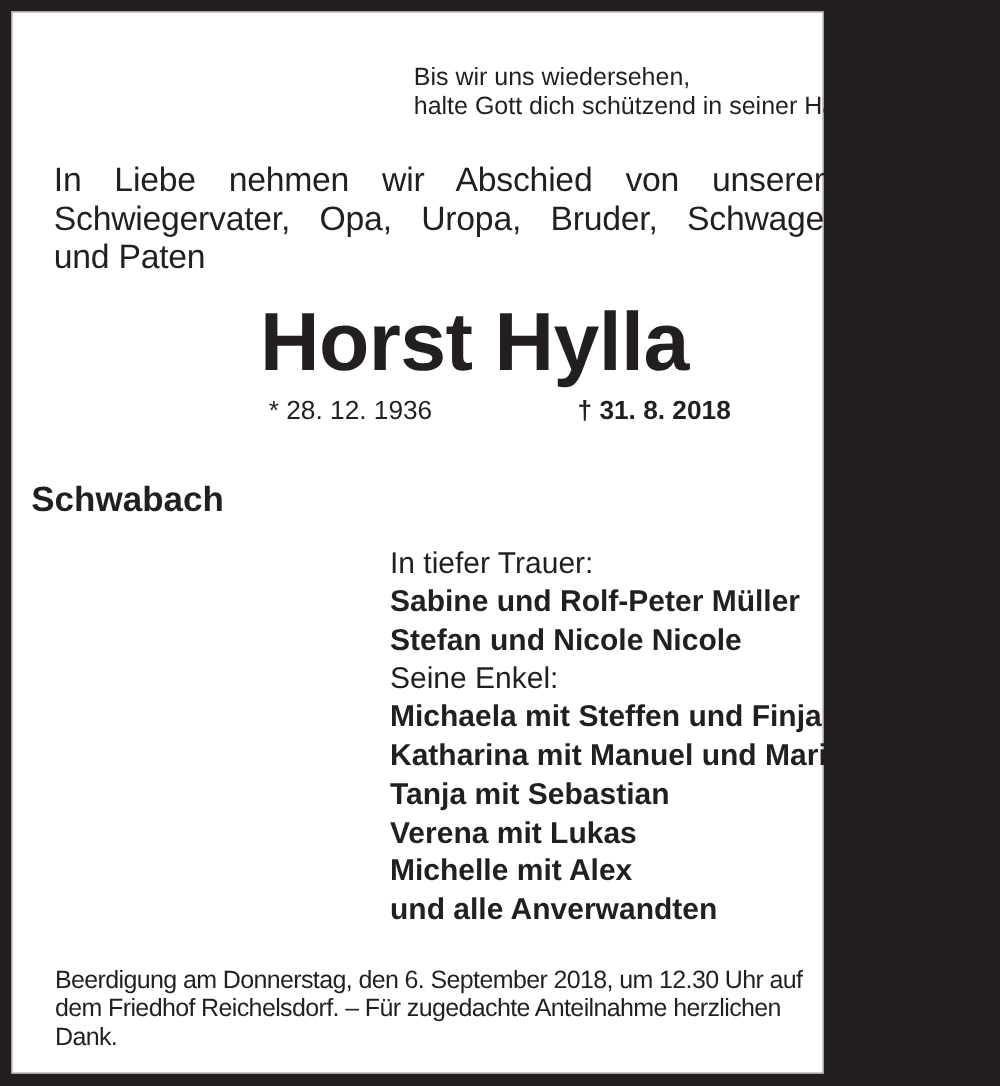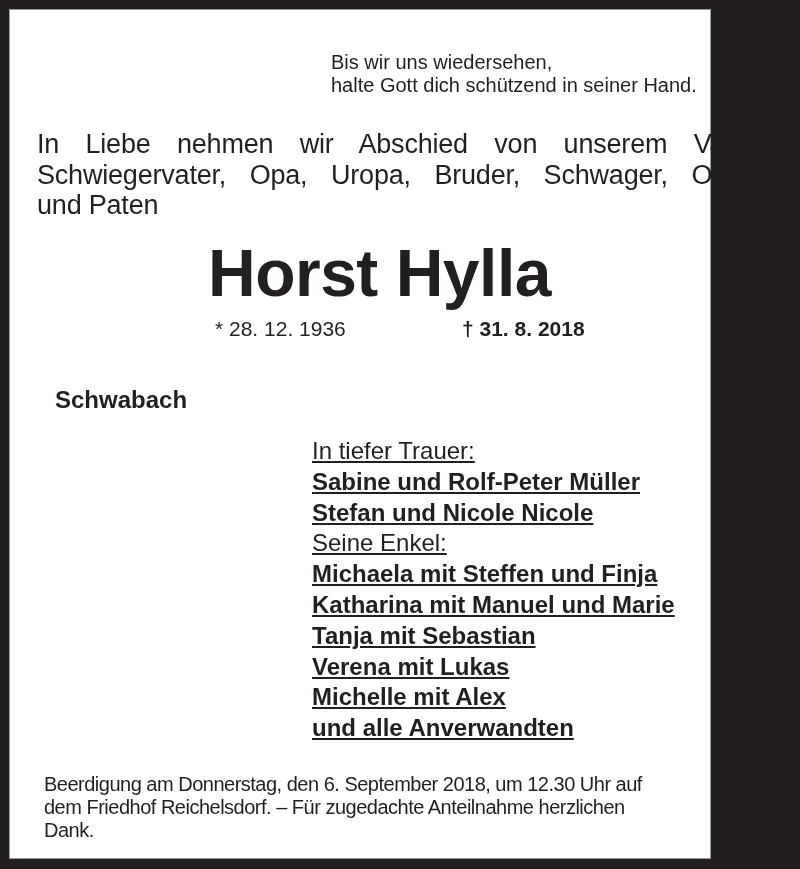--- a/index.html
+++ b/index.html
@@ -7,55 +7,55 @@
       width: 800px; height: 869px;
       background: #231f20;
       position: relative;
       overflow: hidden;
       font-family: "Liberation Sans", sans-serif;
       color: #231f20;
     }
     .sheet {
       position: absolute;
       left: 9px; top: 9px;
-      width: 702px; height: 850px;
+      width: 650px; height: 850px;
       background: #ffffff;
       box-shadow: inset 1px 1px 0 #9a9a9a, inset -1px -1px 0 #9a9a9a;
     }
     .abs { position: absolute; white-space: nowrap; }
     .motto {
       left: 322px; top: 42px;
       font-size: 20px; line-height: 23px;
     }
     .intro {
-      left: 28px; top: 120px;
+      left: 34px; top: 120px;
       width: 724px;
       font-size: 27px; line-height: 30.5px;
       white-space: normal;
       text-align: justify;
       letter-spacing: -0.2px;
     }
     .intro .line { display: block; text-align: justify; text-align-last: justify; }
     .intro .line.last { text-align-last: left; }
     .name {
       left: 199px; top: 224px;
       font-size: 66px; font-weight: bold; line-height: 80px;
       letter-spacing: -0.5px;
     }
     .born { left: 206px; top: 308px; font-size: 21px; line-height: 24px; text-align: center; }
     .died { left: 453px; top: 308px; font-size: 21px; line-height: 24px; font-weight: bold; }
     .place {
-      left: 46px; top: 377px;
-      font-size: 24px; font-weight: bold; line-height: 28px;
+      left: 16px; top: 377px;
+      font-size: 28px; font-weight: bold; line-height: 28px;
     }
     .mourners {
       left: 303px; top: 427px;
       font-size: 24px; line-height: 30.8px;
     }
-    .mourners div { white-space: nowrap; text-decoration: underline; }
+    .mourners div { white-space: nowrap; }
     .mourners .b { font-weight: bold; }
     .notice {
       left: 35px; top: 764px;
       width: 720px;
       font-size: 20px; line-height: 23px;
       white-space: normal;
       letter-spacing: -0.5px;
     }
   </style>
 </head>

